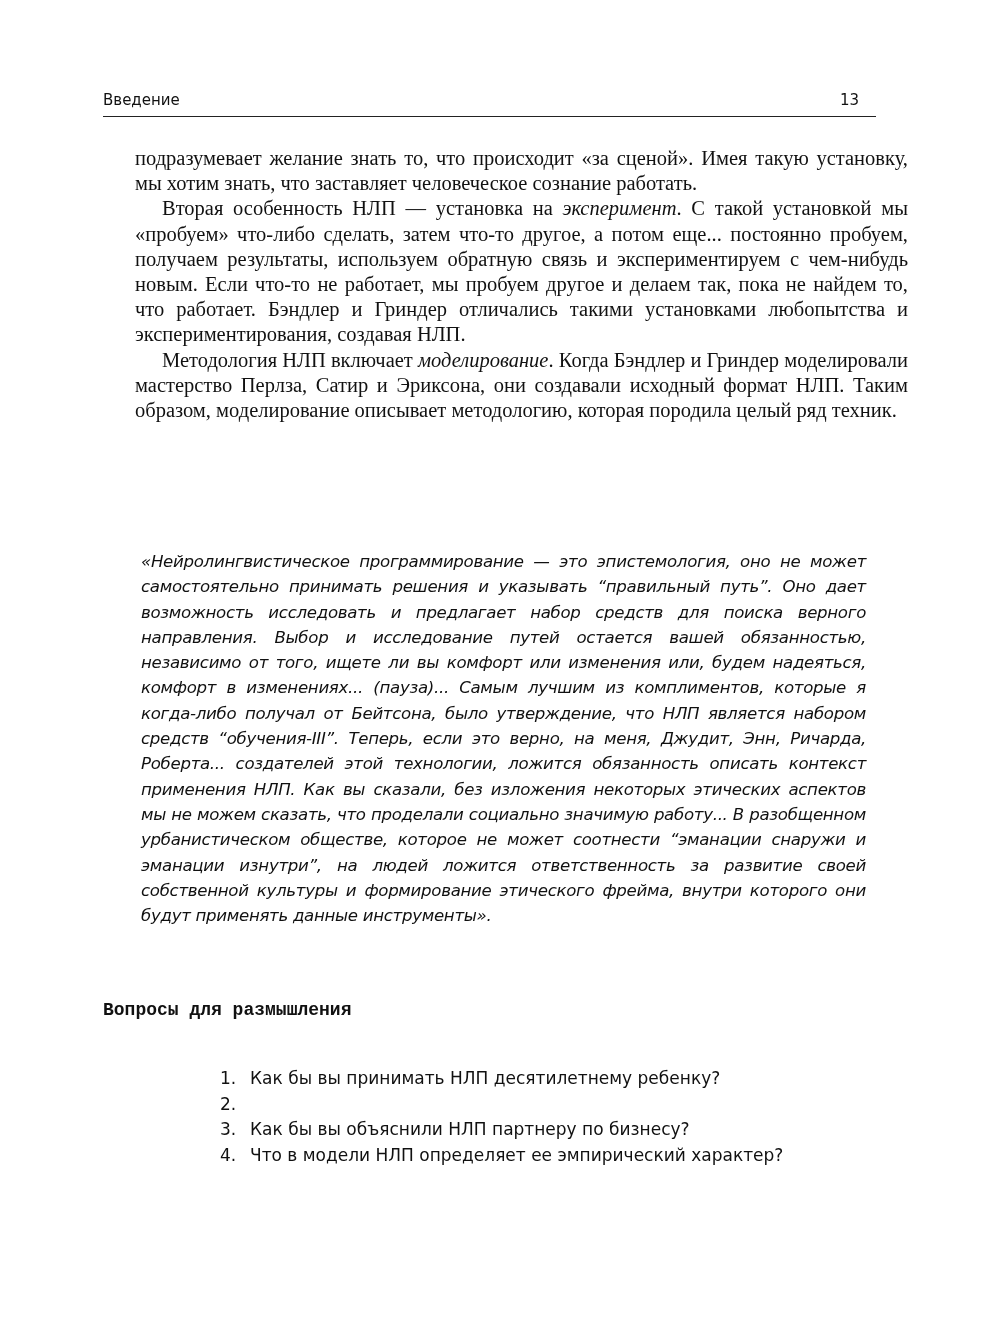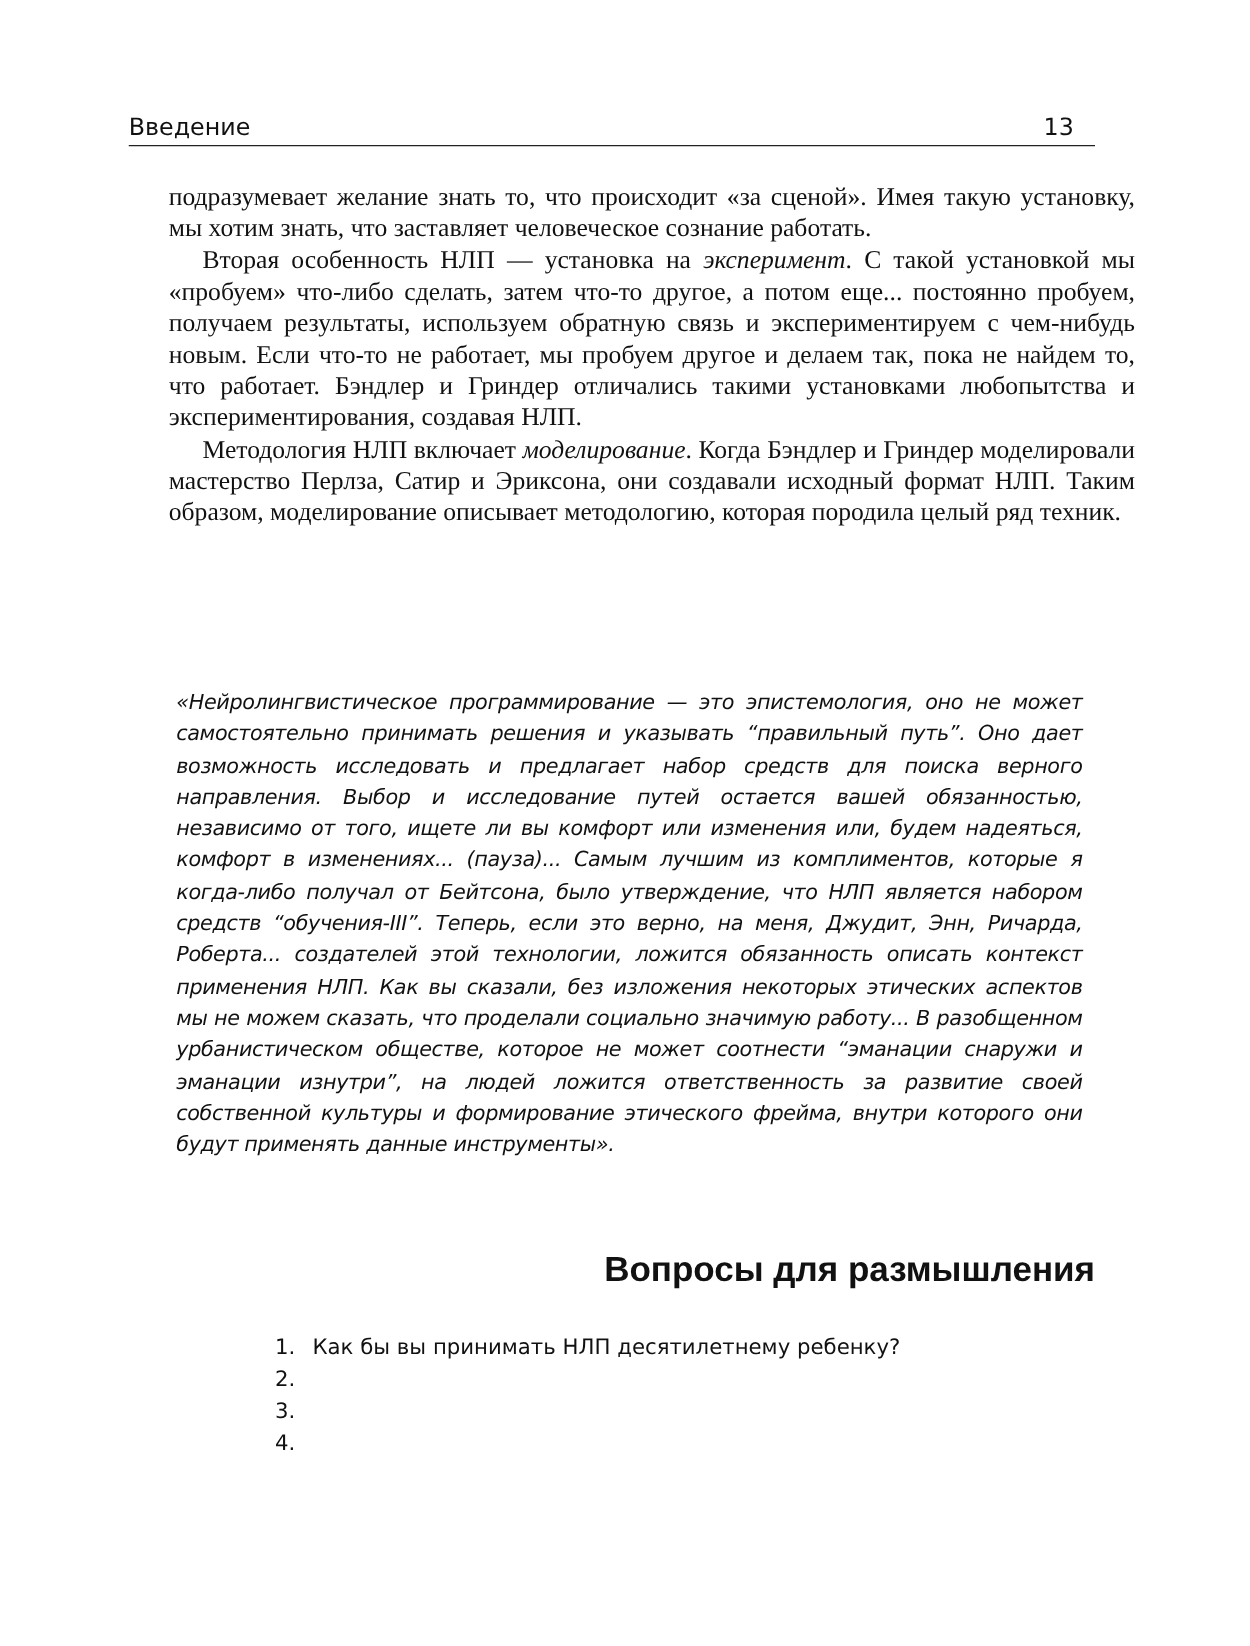--- a/index.html
+++ b/index.html
@@ -1,42 +1,42 @@
 <!DOCTYPE html>
 <html><head>
 <meta charset="utf-8">
 <style>
   html, body { margin: 0; padding: 0; background: #ffffff; }
   body { width: 1000px; height: 1317px; position: relative; overflow: hidden; color: #111; }
   .page { position: absolute; left: 103px; top: 0; width: 773px; }
   .running-head {
     position: absolute; top: 88px; left: 0; width: 773px; height: 28px;
     border-bottom: 1.5px solid #222;
-    font-family: "DejaVu Sans", sans-serif; font-size: 19px;
+    font-family: "DejaVu Sans", sans-serif; font-size: 15px;
   }
   .running-head .title { position: absolute; left: 0; top: 3px; }
   .running-head .num { position: absolute; right: 17px; top: 3px; }
   .body-text {
     position: absolute; top: 146px; left: 0; width: 773px;
     font-family: "Liberation Serif", serif; font-size: 20.5px; line-height: 25.2px;
     text-align: justify;
     margin-left: 32px;
   }
   .body-text p { margin: 0; text-indent: 27px; }
   .body-text p.noindent { text-indent: 0; }
   .body-text em { font-style: italic; }
   .quote {
     position: absolute; top: 539px; left: 28px; width: 745px;
     font-family: "DejaVu Sans", sans-serif; font-style: italic;
     font-size: 16.6px; line-height: 25.3px; text-align: justify; letter-spacing: -0.3px;
   }
   .quote p { margin: 10px; }
   .section-title {
-    position: absolute; top: 1000px; left: 0; width: 773px; text-align: right;
-    font-family: Liberation Sans, sans-serif; font-weight: bold; font-size: 28px;
+    position: absolute; top: 1000px; left: 0; width: 773px; text-align: left;
+    font-family: Liberation Mono, monospace; font-weight: bold; font-size: 18px;
   }
   .questions {
     position: absolute; top: 1066px; left: 117px; width: 640px;
     margin: 0; padding: 0; list-style: none;
     font-family: "DejaVu Sans", sans-serif; font-size: 17px; line-height: 25.5px;
   }
   .questions li { display: flex; }
   .questions .qn { width: 30px; }
 </style>
 </head>
@@ -69,18 +69,20 @@
   <ol class="questions">
     <li>
       <span class="qn">1.</span>
       <span>Как бы вы принимать НЛП десятилетнему ребенку?</span>
     </li>
     <li>
       <span class="qn">2.</span>
     </li>
     <li>
       <span class="qn">3.</span>
+      <span>Как бы вы объяснили НЛП партнеру по бизнесу?</span>
     </li>
     <li>
       <span class="qn">4.</span>
+      <span>Что в модели НЛП определяет ее эмпирический характер?</span>
     </li>
   </ol>
 </div>
 
 </body></html>

